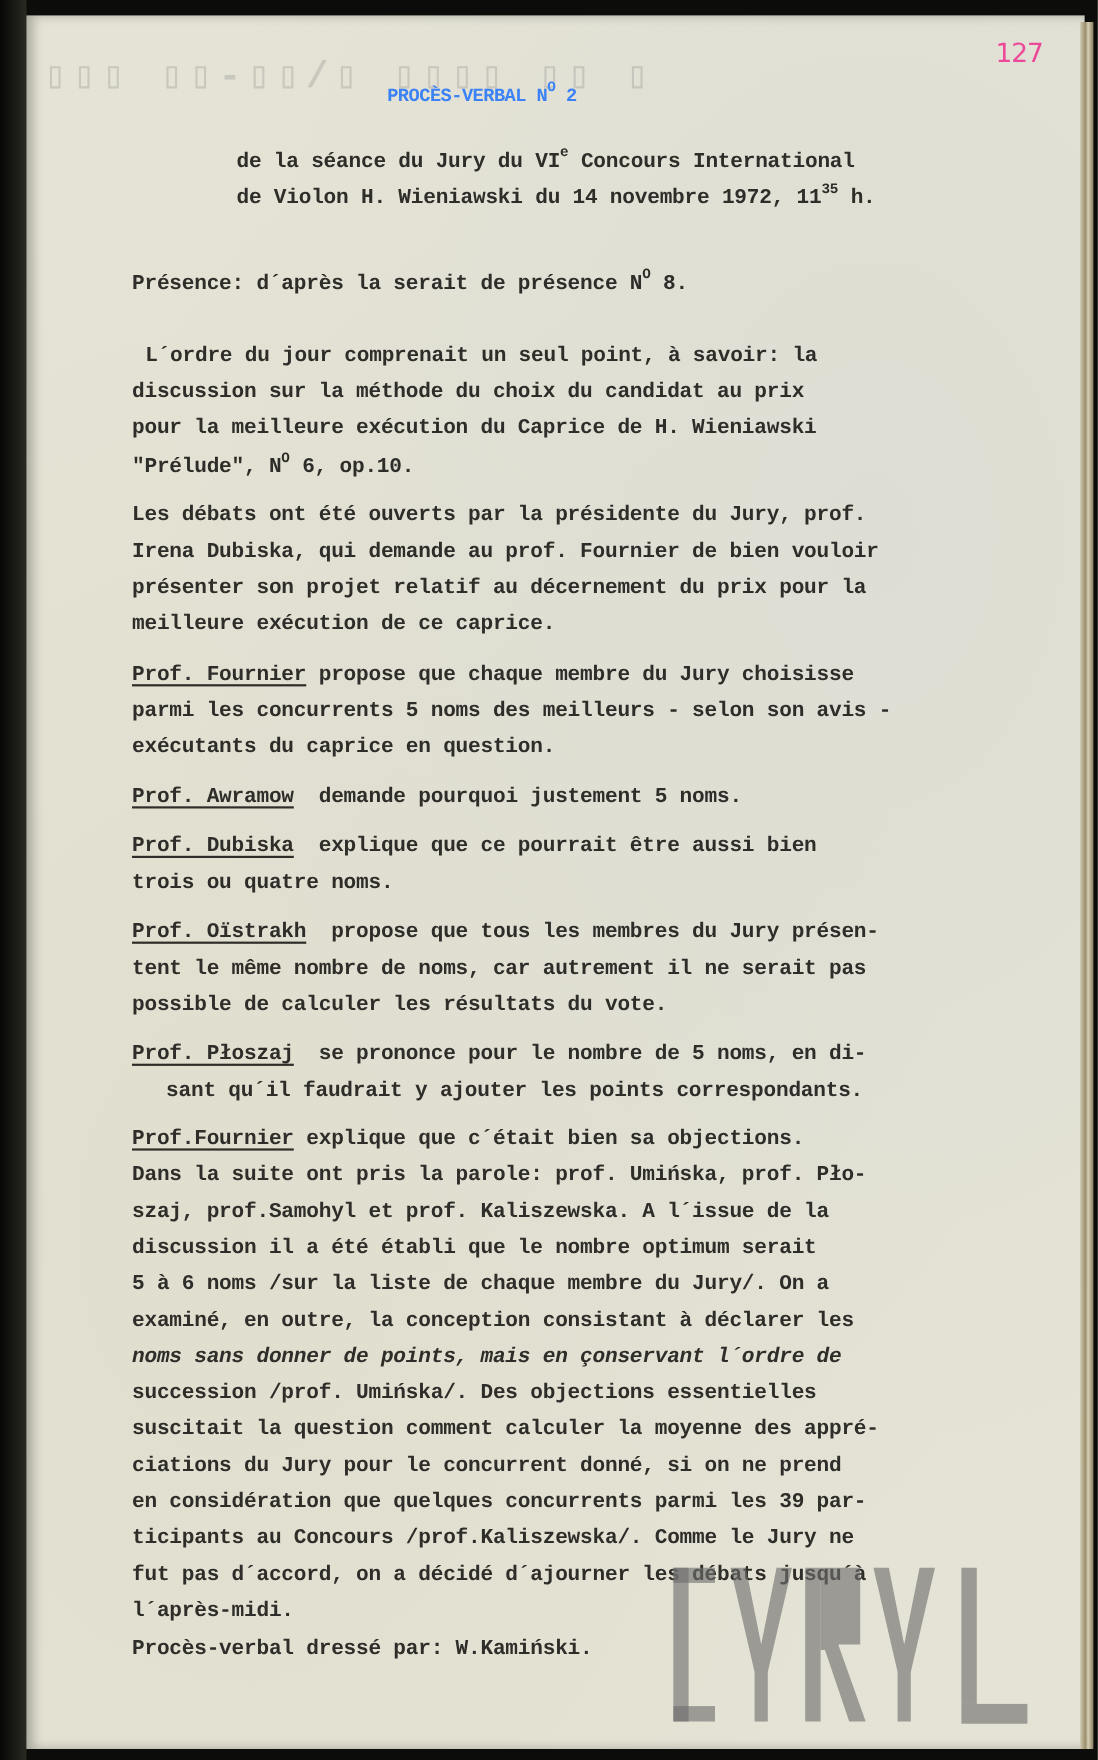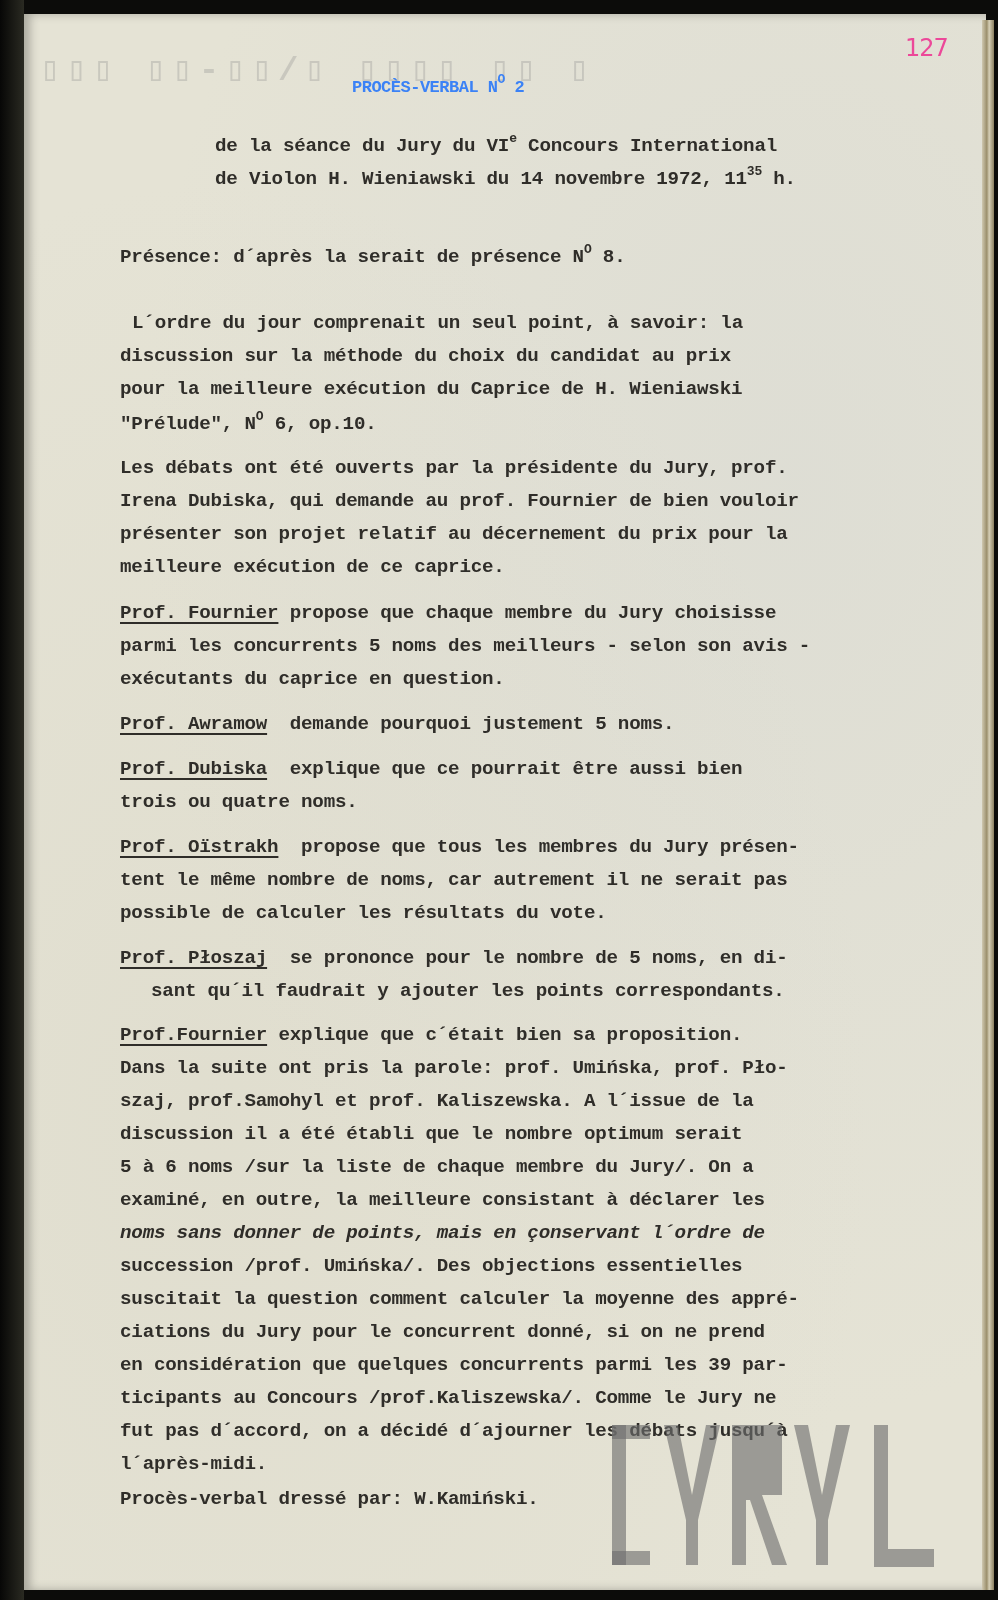--- a/index.html
+++ b/index.html
@@ -85,27 +85,27 @@
 <div class="line" style="left:120px;top:758px;"><span class="u">Prof. Dubiska</span><span>  explique que ce pourrait être aussi bien</span></div>
 <div class="line" style="left:120px;top:791px;">trois ou quatre noms.</div>
 
 <div class="line" style="left:120px;top:836px;"><span class="u">Prof. Oïstrakh</span><span>  propose que tous les membres du Jury présen-</span></div>
 <div class="line" style="left:120px;top:869px;">tent le même nombre de noms, car autrement il ne serait pas</div>
 <div class="line" style="left:120px;top:902px;">possible de calculer les résultats du vote.</div>
 
 <div class="line" style="left:120px;top:947px;"><span class="u">Prof. Płoszaj</span><span>  se prononce pour le nombre de 5 noms, en di-</span></div>
 <div class="line" style="left:120px;top:980px;margin-left:31px;">sant qu´il faudrait y ajouter les points correspondants.</div>
 
-<div class="line" style="left:120px;top:1024px;"><span class="u">Prof.Fournier</span><span> explique que c´était bien sa proposition.</span></div>
+<div class="line" style="left:120px;top:1024px;"><span class="u">Prof.Fournier</span><span> explique que c´était bien sa objections.</span></div>
 
 <div class="line" style="left:120px;top:1057px;">Dans la suite ont pris la parole: prof. Umińska, prof. Pło-</div>
 <div class="line" style="left:120px;top:1090px;">szaj, prof.Samohyl et prof. Kaliszewska. A l´issue de la</div>
 <div class="line" style="left:120px;top:1123px;text-align:center;">discussion il a été établi que le nombre optimum serait</div>
 <div class="line" style="left:120px;top:1156px;">5 à 6 noms /sur la liste de chaque membre du Jury/. On a</div>
-<div class="line" style="left:120px;top:1189px;">examiné, en outre, la meilleure consistant à déclarer les</div>
+<div class="line" style="left:120px;top:1189px;">examiné, en outre, la conception consistant à déclarer les</div>
 <div class="line" style="left:120px;top:1222px;font-style:italic;">noms sans donner de points, mais en çonservant l´ordre de</div>
 <div class="line" style="left:120px;top:1255px;">succession /prof. Umińska/. Des objections essentielles</div>
 <div class="line" style="left:120px;top:1288px;">suscitait la question comment calculer la moyenne des appré-</div>
 <div class="line" style="left:120px;top:1321px;">ciations du Jury pour le concurrent donné, si on ne prend</div>
 <div class="line" style="left:120px;top:1354px;">en considération que quelques concurrents parmi les 39 par-</div>
 <div class="line" style="left:120px;top:1387px;">ticipants au Concours /prof.Kaliszewska/. Comme le Jury ne</div>
 <div class="line" style="left:120px;top:1420px;">fut pas d´accord, on a décidé d´ajourner les débats jusqu´à</div>
 <div class="line" style="left:120px;top:1453px;text-align:right;">l´après-midi.</div>
 
 <div class="line" style="left:120px;top:1488px;">Procès-verbal dressé par: W.Kamiński.</div>

